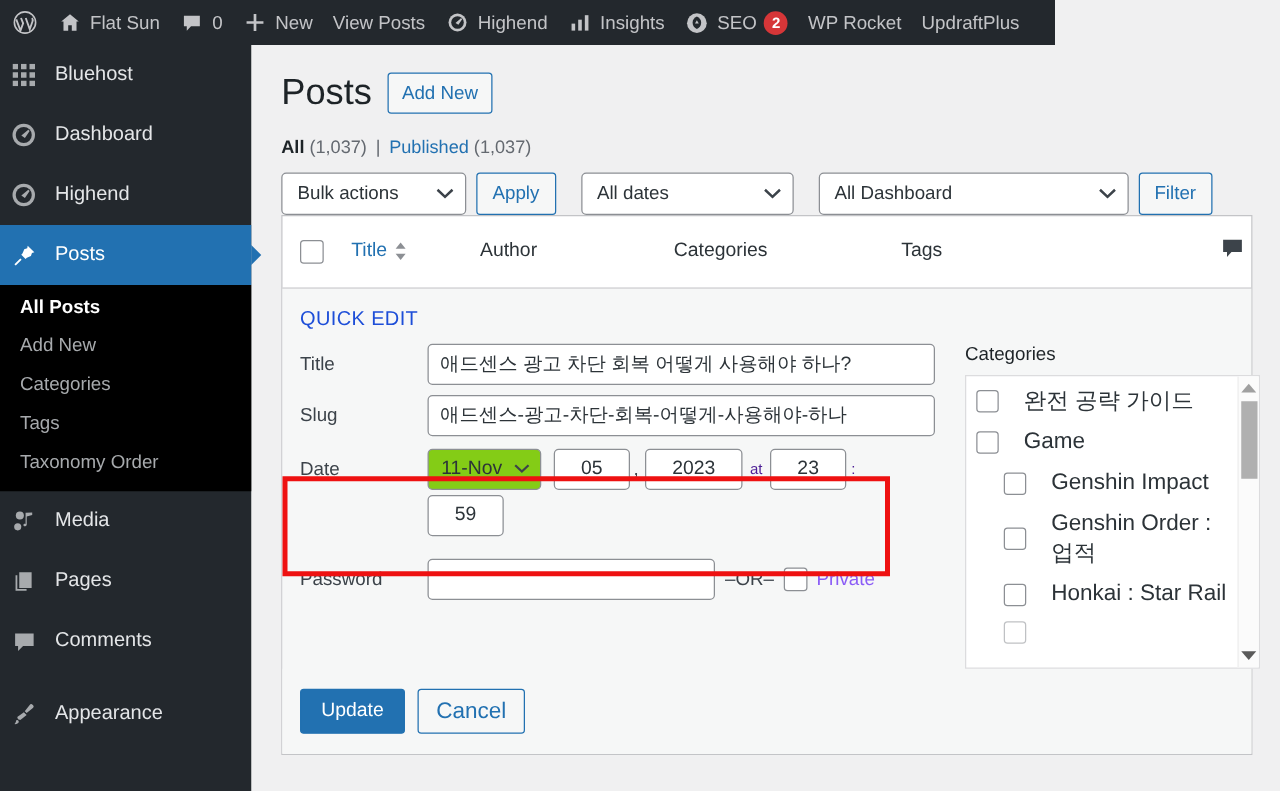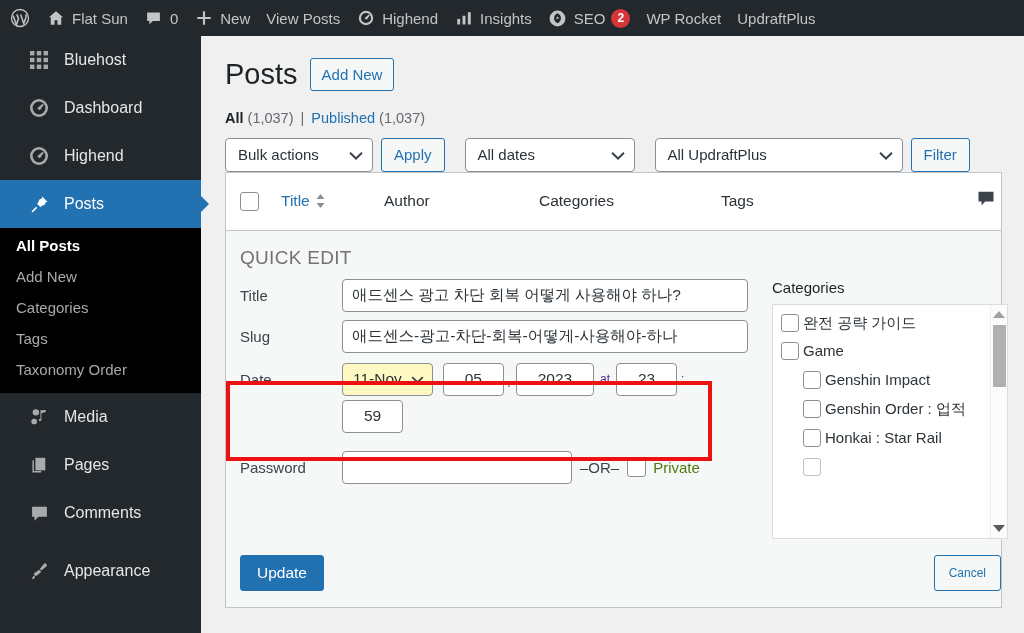--- a/index.html
+++ b/index.html
@@ -6,21 +6,21 @@
   html, body {
     width: 1024px; height: 633px;
     font-family: "Liberation Sans", sans-serif;
     background: #f0f0f1;
     overflow: hidden;
   }
 
   
   #adminbar {
     position: absolute; top: 0; left: 0;
-    width: 1024px; height: 36px;
+    width: 844px; height: 36px;
     background: #23282d;
     display: flex; 
     color: #c3c4c7;
     font-size: 15px;
     z-index: 50;
   }
   .ab-item {
     display: flex; align-items: center;
     height: 36px; padding: 0 8px;
     gap: 6px; white-space: nowrap;
@@ -42,21 +42,21 @@
 
   
   #sidebar {
     position: absolute; top: 36px; left: 0;
     width: 201px; height: 597px;
     background: #23282d;
     z-index: 40;
   }
   .menu-item {
     display: flex; align-items: center;
-    height: 48px; padding-left: 24px;
+    height: 48px; padding-left: 4px;
     gap: 10px;
     color: #e4e6e8; font-size: 16px;
     cursor: pointer; position: relative;
   }
   .menu-item .mi-ico {
     width: 30px; display: inline-flex;
     align-items: center; justify-content: center;
     color: #a7aaad;
   }
   .menu-item.current {
@@ -157,21 +157,21 @@
   .th-comments { flex: 1; display: flex; justify-content: flex-end; padding-right: 5px; }
   .sort-ind { display: inline-flex; flex-direction: column; line-height: 0; }
 
   
   .quick-edit {
     background: #f6f7f7;
     padding: 14px 0 0 0;
     position: relative;
   }
   .qe-legend {
-    font-size: 19px; color: #737373;
+    font-size: 16px; color: #1d4ed8;
     letter-spacing: .3px;
     padding: 2px 0 10px 14px;
   }
   .qe-cols { display: flex; }
   .qe-left { width: 540px; padding-left: 14px; }
   .qe-right { flex: 1; padding-left: 24px; }
 
   .qe-row { display: flex; align-items: flex-start; margin-bottom: 8px; }
   .qe-label {
     width: 102px; flex: none;
@@ -183,58 +183,58 @@
     height: 33px; border: 1px solid #8c8f94; border-radius: 4px;
     background: #fff; color: #2c3338;
     font-size: 15.5px; padding: 0 9px;
     display: flex; align-items: center;
     font-family: "Liberation Sans", sans-serif;
   }
   .txt.full { width: 406px; }
   .date-sel {
     position: relative;
     height: 33px; border: 1px solid #8c8f94; border-radius: 4px;
-    background: #fef9c3; color: #2c3338; font-size: 15.5px;
+    background: #84cc16; color: #2c3338; font-size: 15.5px;
     display: flex; align-items: center;
     padding: 0 30px 0 10px; cursor: pointer;
   }
   .date-sel .chev { position: absolute; right: 8px; top: 50%; transform: translateY(-50%); }
   .date-num { width: 61px; justify-content: center; }
   .date-year { width: 78px; justify-content: center; }
   .date-hour { width: 61px; justify-content: center; }
   .date-min  { width: 61px; justify-content: center; }
   .sep-txt { font-size: 12px; color: #4c1d95; padding: 0 6px; }
   .sep-comma { font-size: 15px; color: #3c434a; padding: 0 5px 0 3px; }
 
   .pw-input { width: 230px; }
   .or-txt { font-size: 15px; color: #3c434a; padding: 0 8px; }
-  .priv-label { font-size: 15px; color: #4d7c0f; padding-left: 7px; }
+  .priv-label { font-size: 15px; color: #8b5cf6; padding-left: 7px; }
 
   
   .hl-box {
     position: absolute;
     border: 4px solid #ee1111;
     pointer-events: none;
     z-index: 5;
   }
 
   
   .cat-title { font-size: 15px; color: #1d2327; margin-bottom: 8px; }
   .cat-box {
     width: 236px; height: 235px;
     border: 1px solid #dcdcde;
     background: #fff;
     position: relative;
     overflow: hidden;
     padding: 8px 0 0 8px;
   }
   .cat-item {
-    display: flex; align-items: flex-start; gap: 4px;
+    display: flex; align-items: center; gap: 20px;
     margin-bottom: 9px;
-    font-size: 15px; color: #2c3338;
+    font-size: 18px; color: #2c3338;
     line-height: 1.32;
     cursor: pointer;
     max-width: 210px;
   }
   .cat-item.lvl1 { padding-left: 22px; }
   .cb-sm {
     width: 18px; height: 18px; flex: none;
     border: 1px solid #8c8f94; border-radius: 3px; background: #fff;
     margin-top: 1px;
   }
@@ -254,31 +254,30 @@
     position: absolute; left: 2px; top: 20px;
     width: 13px; height: 62px;
     background: #b0b0b0;
   }
 
   
   .qe-submit {
     padding: 16px 0 16px 14px;
     display: flex; align-items: center; gap: 10px;
     background: #f6f7f7;
-    justify-content: space-between;
   }
   .btn-primary {
     height: 36px; background: #2271b1; border: 1px solid #2271b1;
     border-radius: 3px; color: #fff; font-size: 15.5px;
     padding: 0 16px; display: inline-flex; align-items: center;
     cursor: pointer;
   }
   .btn-cancel {
     height: 36px; background: #f6f7f7; border: 1px solid #2271b1;
-    border-radius: 3px; color: #2271b1; font-size: 12px;
+    border-radius: 3px; color: #2271b1; font-size: 18px;
     padding: 0 14px; display: inline-flex; align-items: center;
     cursor: pointer;
   }
 </style>
 </head>
 <body>
 
 <div id="adminbar">
 
   <div class="ab-item">
@@ -495,21 +494,21 @@
       <div class="btn-secondary">Apply</div>
       <div class="select-box" style="width:170px;margin-left:12px">
         <span>All dates</span>
         <span class="chev">
           <svg width="14" height="9" viewBox="0 0 14 9" fill="none" stroke="#3c434a" stroke-width="2">
               <path d="M1 1.3L7 7l6-5.7"></path>
             </svg>
         </span>
       </div>
       <div class="select-box" style="width:248px;margin-left:12px">
-        <span>All UpdraftPlus</span>
+        <span>All Dashboard</span>
         <span class="chev">
           <svg width="14" height="9" viewBox="0 0 14 9" fill="none" stroke="#3c434a" stroke-width="2">
               <path d="M1 1.3L7 7l6-5.7"></path>
             </svg>
         </span>
       </div>
       <div class="btn-secondary">Filter</div>
     </div>
 
     <div class="wp-list-table">

